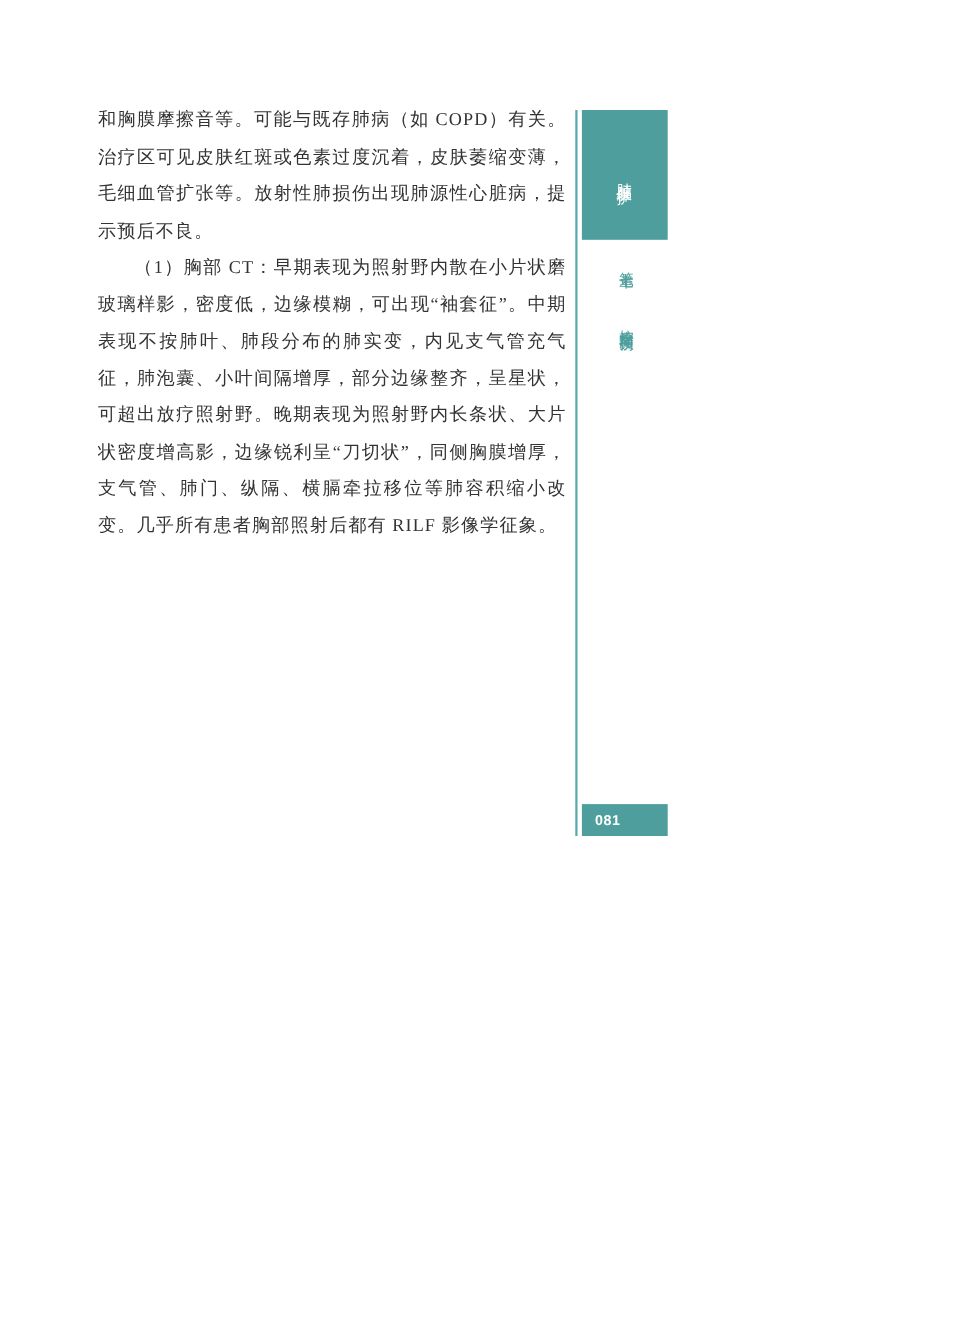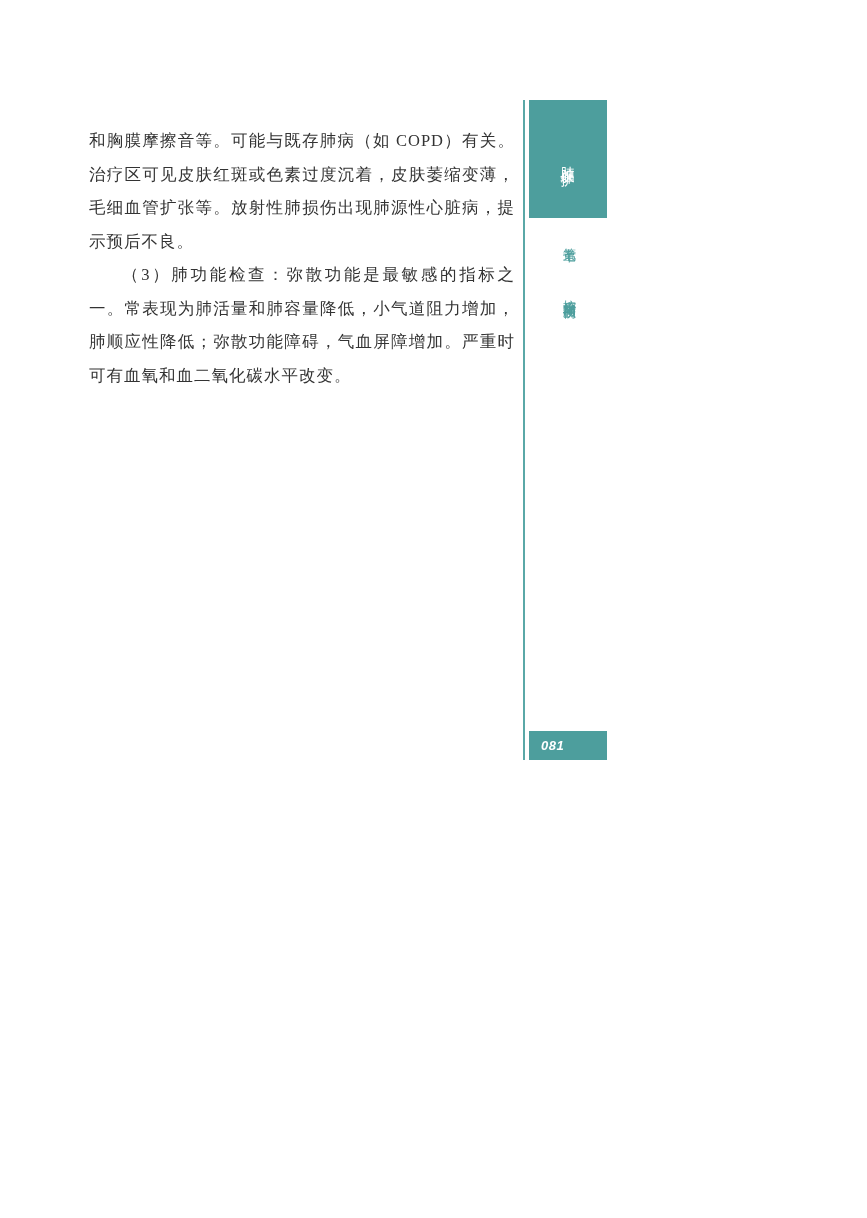--- a/index.html
+++ b/index.html
@@ -19,21 +19,20 @@
   .text-column {
     position: absolute;
     left: 89px;
     top: 92px;
     width: 426px;
     font-size: 16.5px;
     line-height: 33.5px;
     letter-spacing: 1px;
     color: #333333;
     text-align: justify;
-    margin-top: 32px;
   }
   .text-column p {
     margin: 0;
     padding: 0;
   }
   .indent {
     text-indent: 2em;
   }
   
   .side-rule {
@@ -82,31 +81,30 @@
     background: #4d9e9d;
     box-sizing: border-box;
     display: flex;
     align-items: center;
     padding-left: 12px;
     color: #ffffff;
     font-family: "Liberation Sans", "DejaVu Sans", sans-serif;
     font-size: 13px;
     font-weight: bold;
     letter-spacing: 0.5px;
-    font-style: italic;
   }
 </style>
 </head>
 <body>
 
 <div class="page">
 
   <main class="text-column">
     <p>和胸膜摩擦音等。可能与既存肺病（如 COPD）有关。治疗区可见皮肤红斑或色素过度沉着，皮肤萎缩变薄，毛细血管扩张等。放射性肺损伤出现肺源性心脏病，提示预后不良。</p>
-    <p class="indent">（3）肺功能检查：弥散功能是最敏感的指标之一。常表现为肺活量和肺容量降低，小气道阻力增加，肺顺应性降低；弥散功能障碍，气血屏障增加。严重时可有血氧和血二氧化碳水平改变。</p>
+    <p class="indent">（1）胸部 CT：早期表现为照射野内散在小片状磨玻璃样影，密度低，边缘模糊，可出现“袖套征”。中期表现不按肺叶、肺段分布的肺实变，内见支气管充气征，肺泡囊、小叶间隔增厚，部分边缘整齐，呈星状，可超出放疗照射野。晚期表现为照射野内长条状、大片状密度增高影，边缘锐利呈“刀切状”，同侧胸膜增厚，支气管、肺门、纵隔、横膈牵拉移位等肺容积缩小改变。几乎所有患者胸部照射后都有 RILF 影像学征象。</p>
   </main>
 
   <aside>
     <div class="side-rule"></div>
 
     <div class="section-box">
       <span class="vlabel">肺脏保护</span>
     </div>
 
     <div class="chapter-number">第七章</div>

